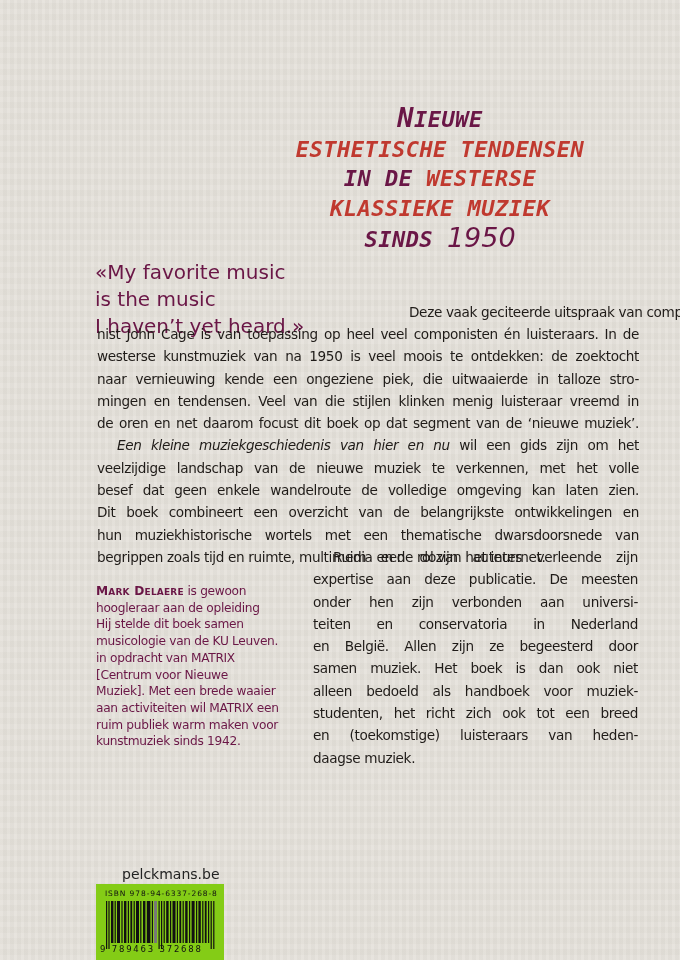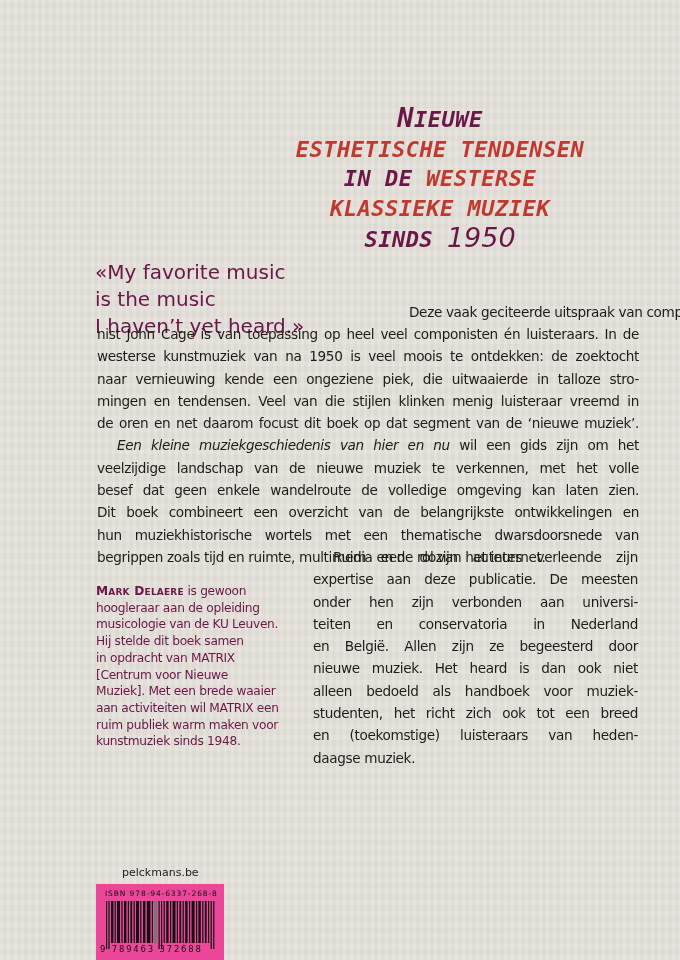--- a/index.html
+++ b/index.html
@@ -55,25 +55,25 @@
   .bio {
     position: absolute; left: 96px; top: 583px; width: 230px;
     color: #6a1646; font-size: 12.2px; line-height: 16.7px; letter-spacing: -0.3px;
     font-family: "DejaVu Sans", sans-serif;
   }
   .bio .ln { display: block; white-space: nowrap; }
   .bio .name { font-weight: bold; font-variant: small-caps; letter-spacing: 0.2px; }
 
   .site {
     position: absolute; left: 122px; top: 866px;
-    font-family: "DejaVu Sans", sans-serif; font-size: 11px; color: #222;
+    font-family: "DejaVu Sans", sans-serif; font-size: 14px; color: #222;
   }
   .barcode-box {
     position: absolute; left: 96px; top: 884px; width: 128px; height: 76px;
-    background: #ec4899;
+    background: #84cc16;
   }
   .isbn {
     position: absolute; left: 9px; top: 5px; font-size: 7.5px; letter-spacing: 0.9px;
     font-family: "DejaVu Sans", sans-serif; color: #111; white-space: nowrap;
   }
   .bars { position: absolute; left: 10px; top: 17px; width: 110px; height: 48px; }
   .bar-digits {
     position: absolute; left: 4px; top: 60px; width: 120px; font-size: 8.5px;
     font-family: "DejaVu Sans", sans-serif; color: #111; letter-spacing: 1.8px; white-space: nowrap;
   }
@@ -119,38 +119,38 @@
     <span class="ln last">begrippen zoals tijd en ruimte, multimedia en de rol van het internet.</span>
   </div>
 </div>
 
 <div class="right">
   <span class="ln indent">Ruim een dozijn auteurs verleende zijn</span>
   <span class="ln">expertise aan deze publicatie. De meesten</span>
   <span class="ln">onder hen zijn verbonden aan universi-</span>
   <span class="ln">teiten en conservatoria in Nederland</span>
   <span class="ln">en België. Allen zijn ze begeesterd door</span>
-  <span class="ln">nieuwe muziek. Het heard is dan ook niet</span>
+  <span class="ln">samen muziek. Het boek is dan ook niet</span>
   <span class="ln">alleen bedoeld als handboek voor muziek-</span>
   <span class="ln">studenten, het richt zich ook tot een breed</span>
   <span class="ln">en (toekomstige) luisteraars van heden-</span>
   <span class="ln last">daagse muziek.</span>
 </div>
 
 <div class="bio">
   <span class="ln"><span class="name">Mark Delaere</span><span> is gewoon</span></span>
   <span class="ln">hoogleraar aan de opleiding</span>
+  <span class="ln">Hij stelde dit boek samen</span>
   <span class="ln">musicologie van de KU Leuven.</span>
-  <span class="ln">Hij stelde dit boek samen</span>
   <span class="ln">in opdracht van MATRIX</span>
   <span class="ln">[Centrum voor Nieuwe</span>
   <span class="ln">Muziek]. Met een brede waaier</span>
   <span class="ln">aan activiteiten wil MATRIX een</span>
   <span class="ln">ruim publiek warm maken voor</span>
-  <span class="ln">kunstmuziek sinds 1948.</span>
+  <span class="ln">kunstmuziek sinds 1942.</span>
 </div>
 
 <div class="site">pelckmans.be</div>
 
 <div class="barcode-box">
   <div class="isbn">ISBN 978-94-6337-268-8</div>
   <svg class="bars" viewBox="0 0 110 48" preserveAspectRatio="none">
     <g fill="#111">
       <rect x="0" y="0" width="1.2" height="48"></rect>
       <rect x="2.4" y="0" width="1.2" height="48"></rect>

